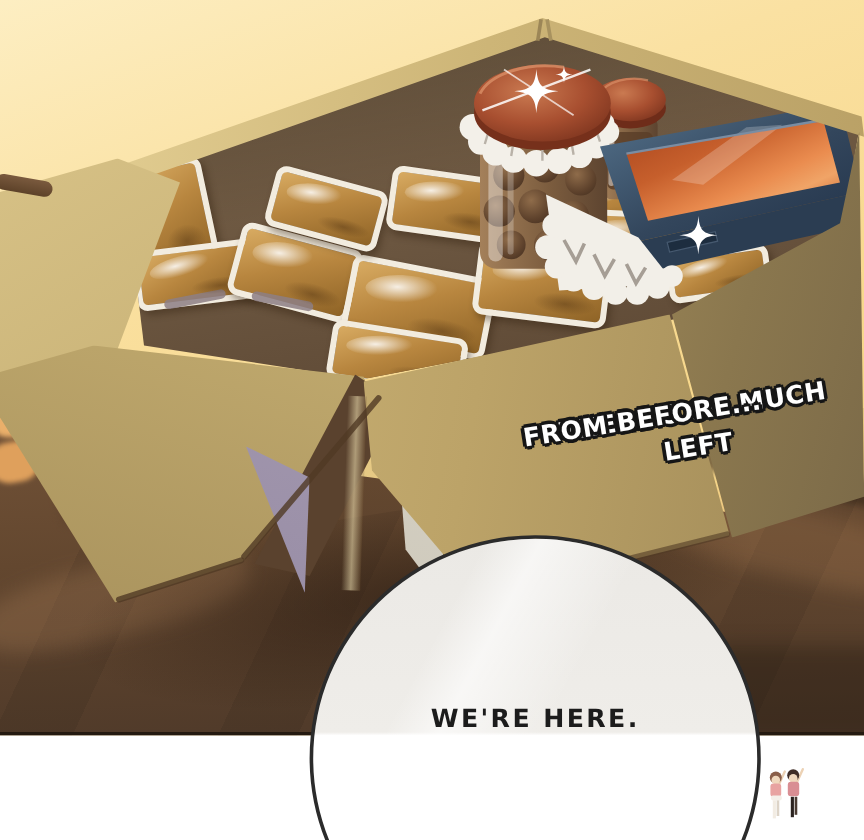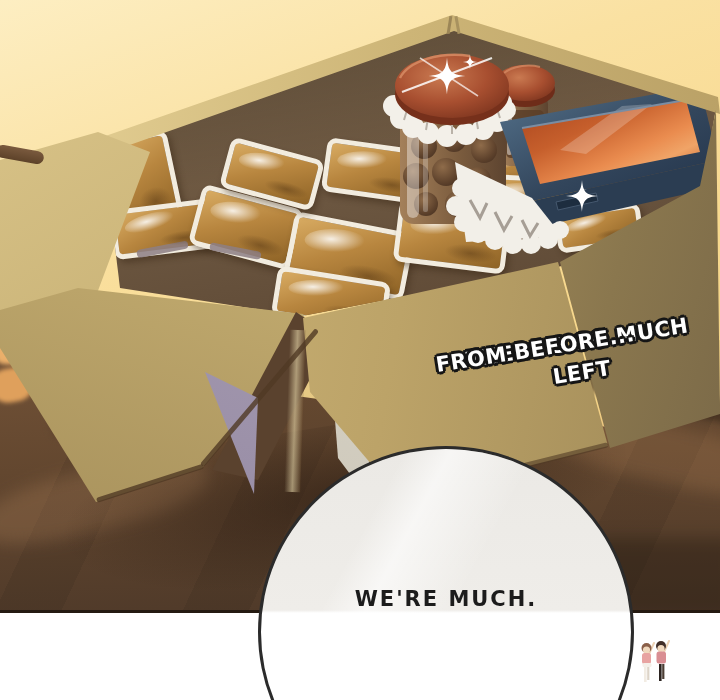--- a/index.html
+++ b/index.html
@@ -275,21 +275,21 @@
 
     <div class="caption">
       <div>THERE'S SO MUCH LEFT</div>
       <div>FROM BEFORE...</div>
     </div>
 
     <div class="panel-border"></div>
   </div>
 
   <div class="bubble">
-    <div class="bubble-text">WE'RE MUCH.</div>
+    <div class="bubble-text">WE'RE HERE.</div>
   </div>
   <div class="bubble-gap g1"></div>
   <div class="bubble-gap g2"></div>
 
   <svg class="mark" width="36" height="52" viewBox="0 0 36 52">
     <g>
       <path d="M13,18 L18,7" stroke="#ecd2b5" stroke-width="2" stroke-linecap="round" fill="none"></path>
       <circle cx="10.5" cy="12" r="5" fill="#8a5f49"></circle>
       <circle cx="10.5" cy="14" r="3.6" fill="#f0d8bd"></circle>
       <rect x="6" y="17" width="9" height="11" rx="2.5" fill="#e8a3a1"></rect>

